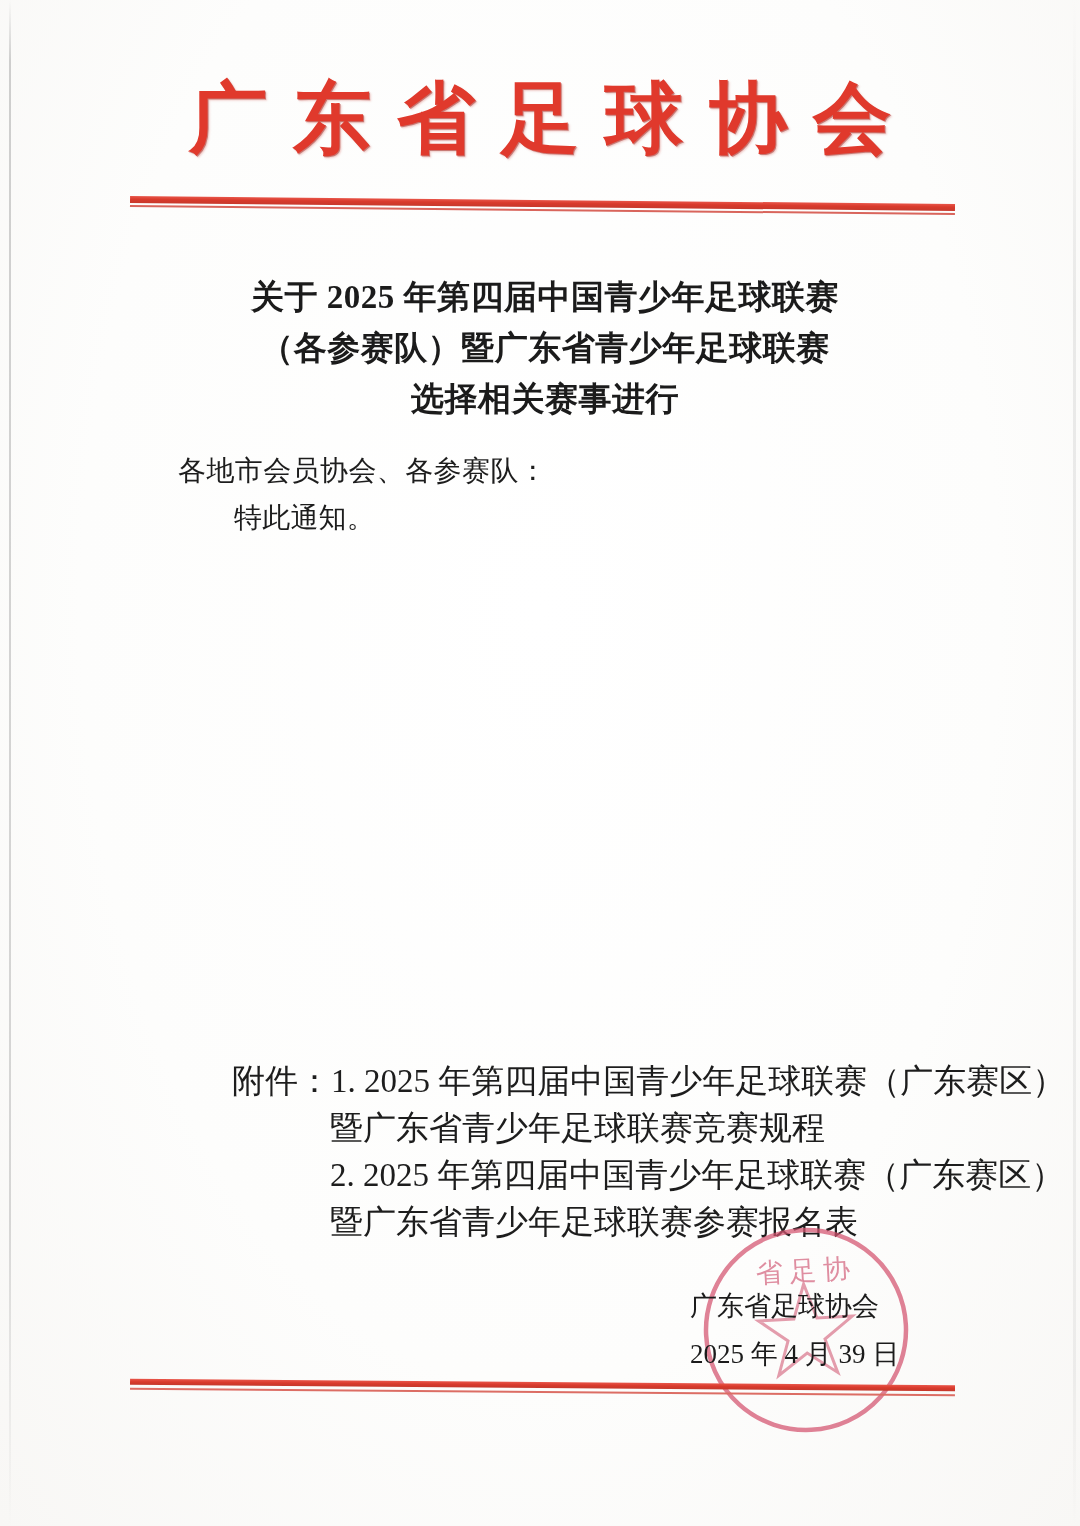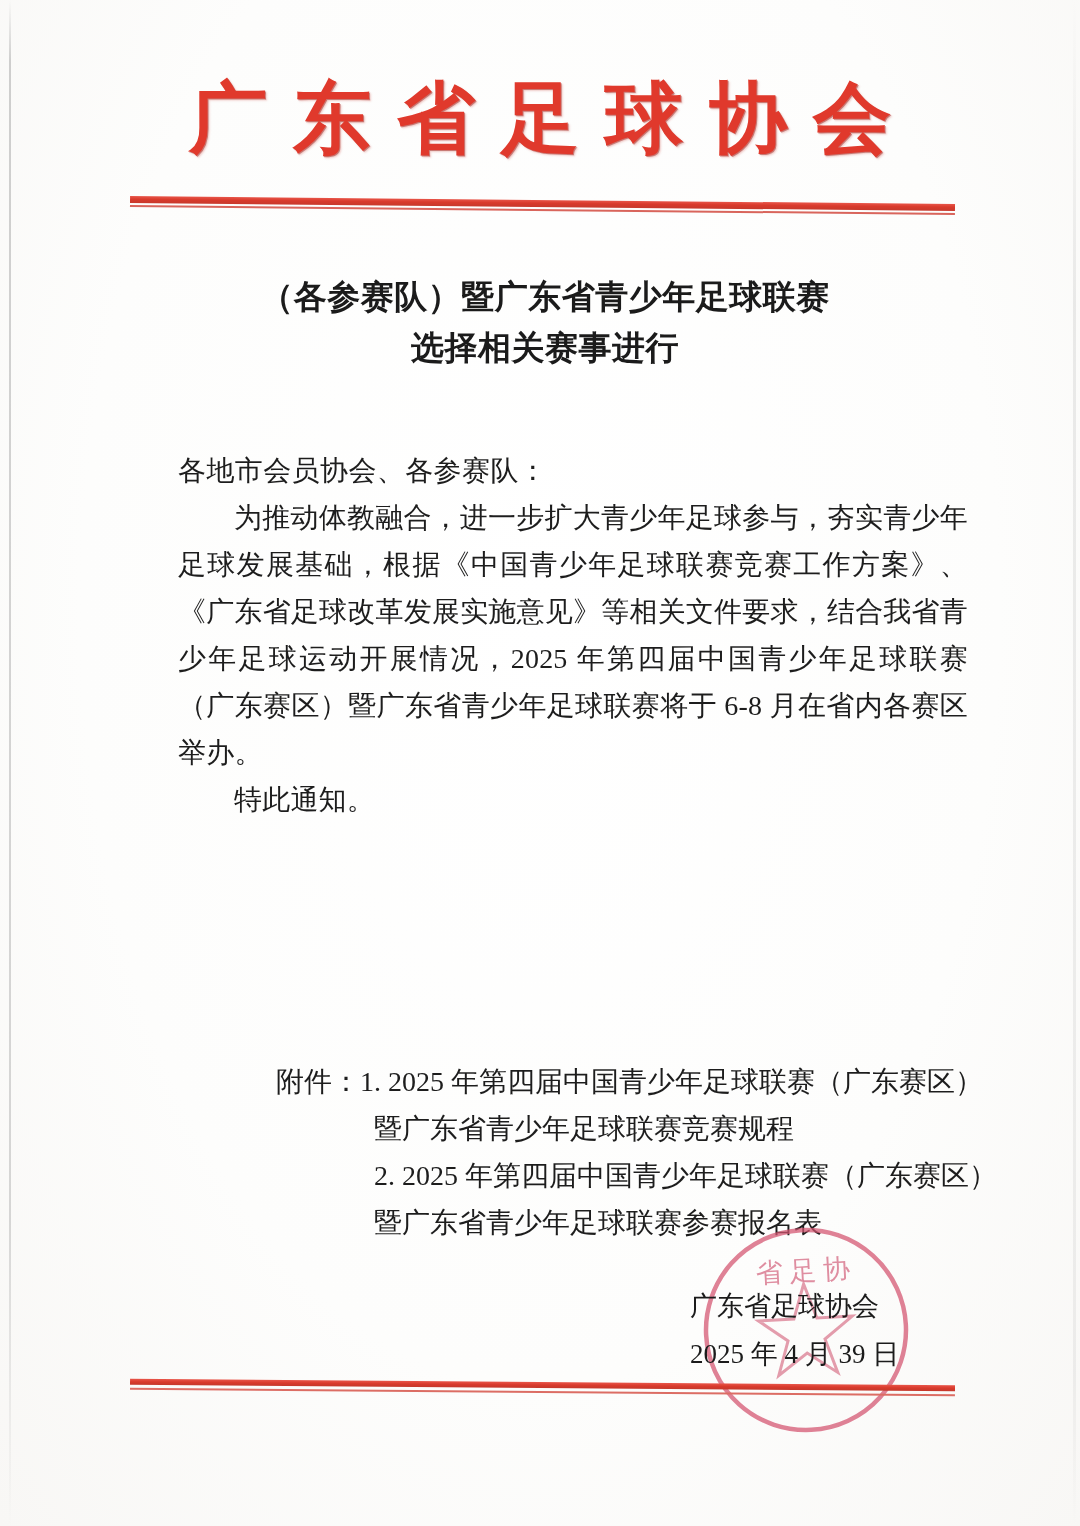--- a/index.html
+++ b/index.html
@@ -120,23 +120,22 @@
     letter-spacing: .5px;
   }
 
   
   .attachments {
     position: absolute;
     left: 232px;
     top: 1058px;
     width: 740px;
     color: #1d1d1d;
-    font-size: 28px;
+    font-size: 33px;
     line-height: 47px;
-    margin-left: 44px;
   }
   .att-row { white-space: nowrap; }
   .att-cont { padding-left: 98px; white-space: nowrap; }
   .att-num { padding-left: 98px; white-space: nowrap; }
 
   
   .signature {
     position: absolute;
     left: 690px;
     top: 1282px;
@@ -192,27 +191,27 @@
     <div class="letterhead-title">广东省足球协会</div>
   </div>
 
   <div class="rule-header">
     <div class="bar-thick"></div>
     <div class="bar-gap"></div>
     <div class="bar-thin"></div>
   </div>
 
   <div class="doc-title">
+    <div class="tline">关于 2025 年第四届中国青少年足球联赛</div>
     <div class="tline">（各参赛队）暨广东省青少年足球联赛</div>
     <div class="tline">选择相关赛事进行</div>
   </div>
 
   <div class="body-block">
     <div class="salutation">各地市会员协会、各参赛队：</div>
-    <p class="para">为推动体教融合，进一步扩大青少年足球参与，夯实青少年足球发展基础，根据《中国青少年足球联赛竞赛工作方案》、《广东省足球改革发展实施意见》等相关文件要求，结合我省青少年足球运动开展情况，2025 年第四届中国青少年足球联赛（广东赛区）暨广东省青少年足球联赛将于 6-8 月在省内各赛区举办。</p>
     <p class="para">特此通知。</p>
   </div>
 
   <div class="attachments">
     <div class="att-row"><span>附件：</span><span>1. 2025 年第四届中国青少年足球联赛（广东赛区）</span></div>
     <div class="att-cont">暨广东省青少年足球联赛竞赛规程</div>
     <div class="att-num">2. 2025 年第四届中国青少年足球联赛（广东赛区）</div>
     <div class="att-cont">暨广东省青少年足球联赛参赛报名表</div>
   </div>
 

